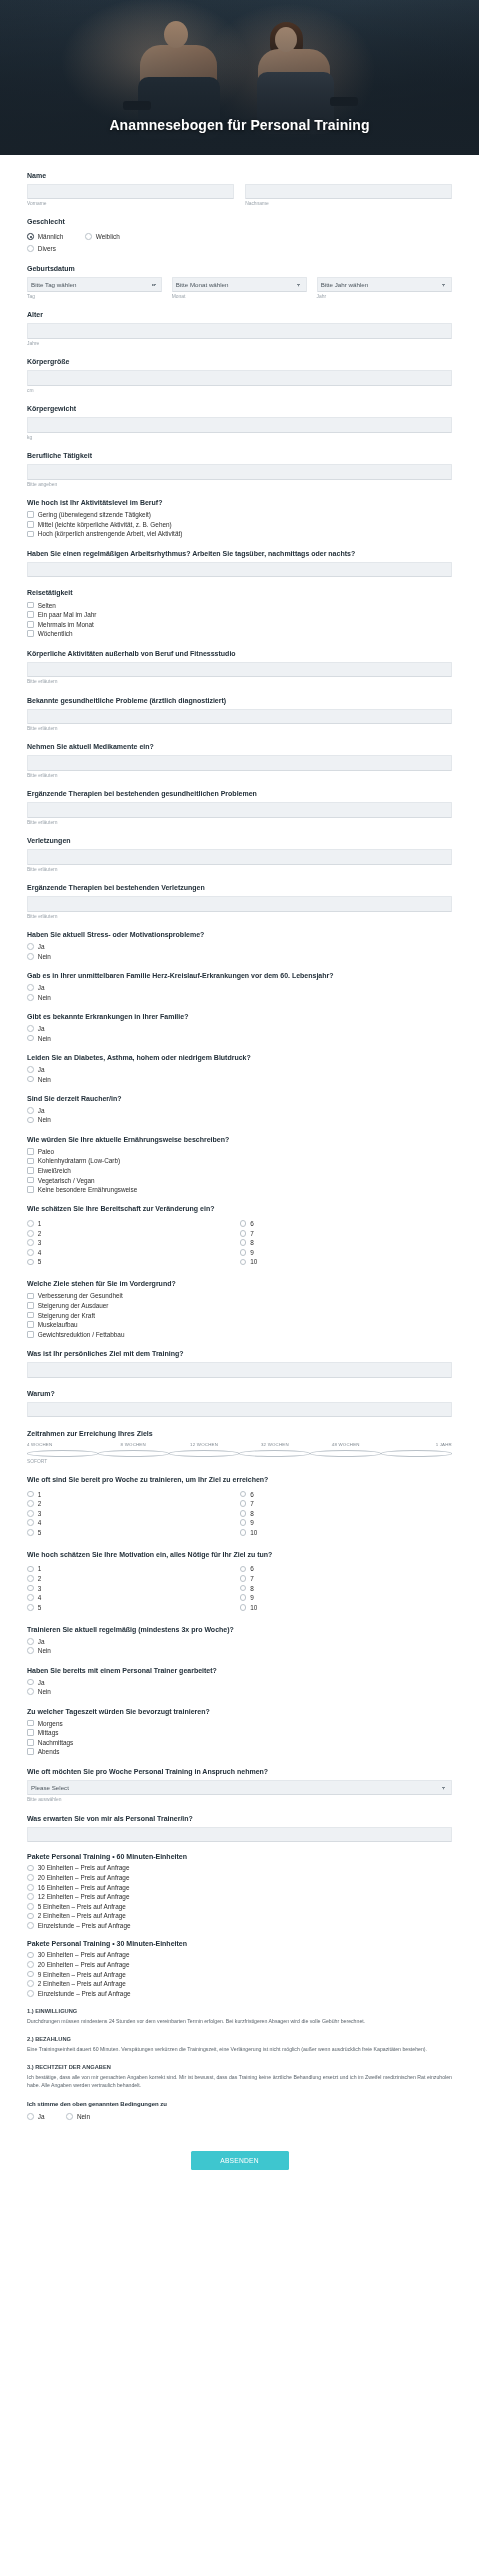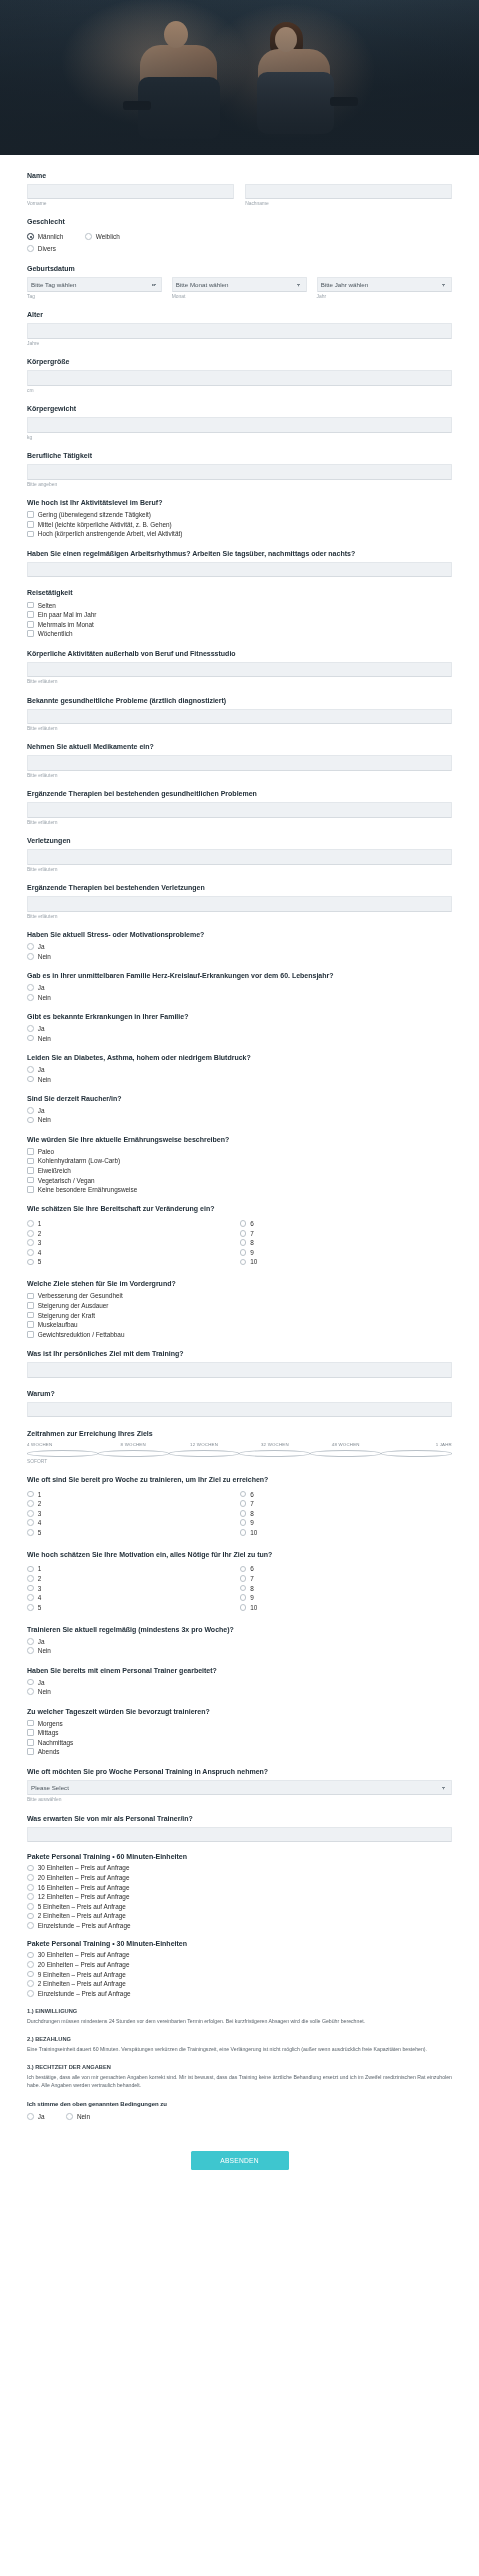--- a/index.html
+++ b/index.html
@@ -261,20 +261,23 @@
       <div class="fig man-shirt"></div>
       <div class="fig man-head"></div>
       <div class="fig woman-hair"></div>
       <div class="fig woman-torso"></div>
       <div class="fig woman-top"></div>
       <div class="fig woman-head"></div>
       <div class="fig dumbbell1"></div>
       <div class="fig dumbbell2"></div>
     </div>
     <div class="hero-vignette"></div>
+    <div class="hero-title-wrap">
+      <div class="hero-title">Anamnesebogen für Personal Training</div>
+    </div>
   </div>
 
   <div class="form-body">
 
     <div class="section">
       <div class="q-label">Name</div>
       <div class="row2">
         <div class="col">
           <input class="txt" type="text" placeholder="" style="">
           <div class="sub-hint">Vorname</div>

